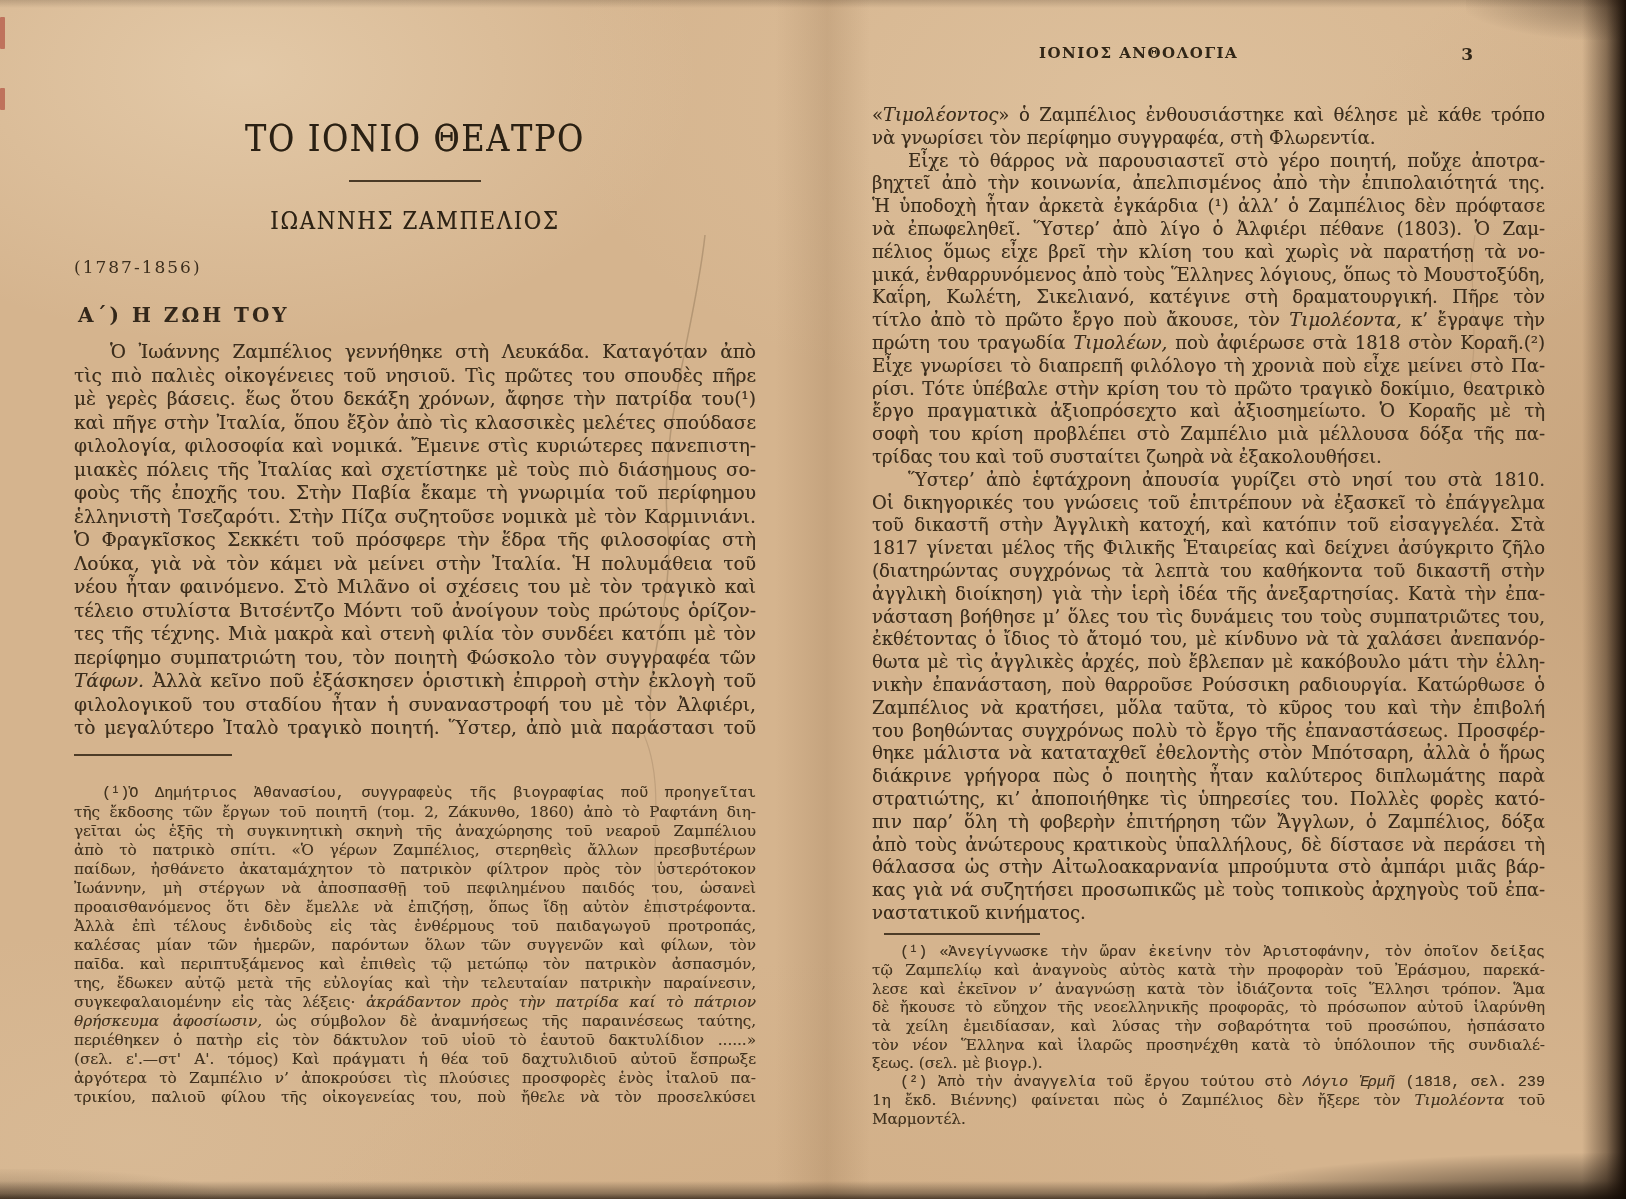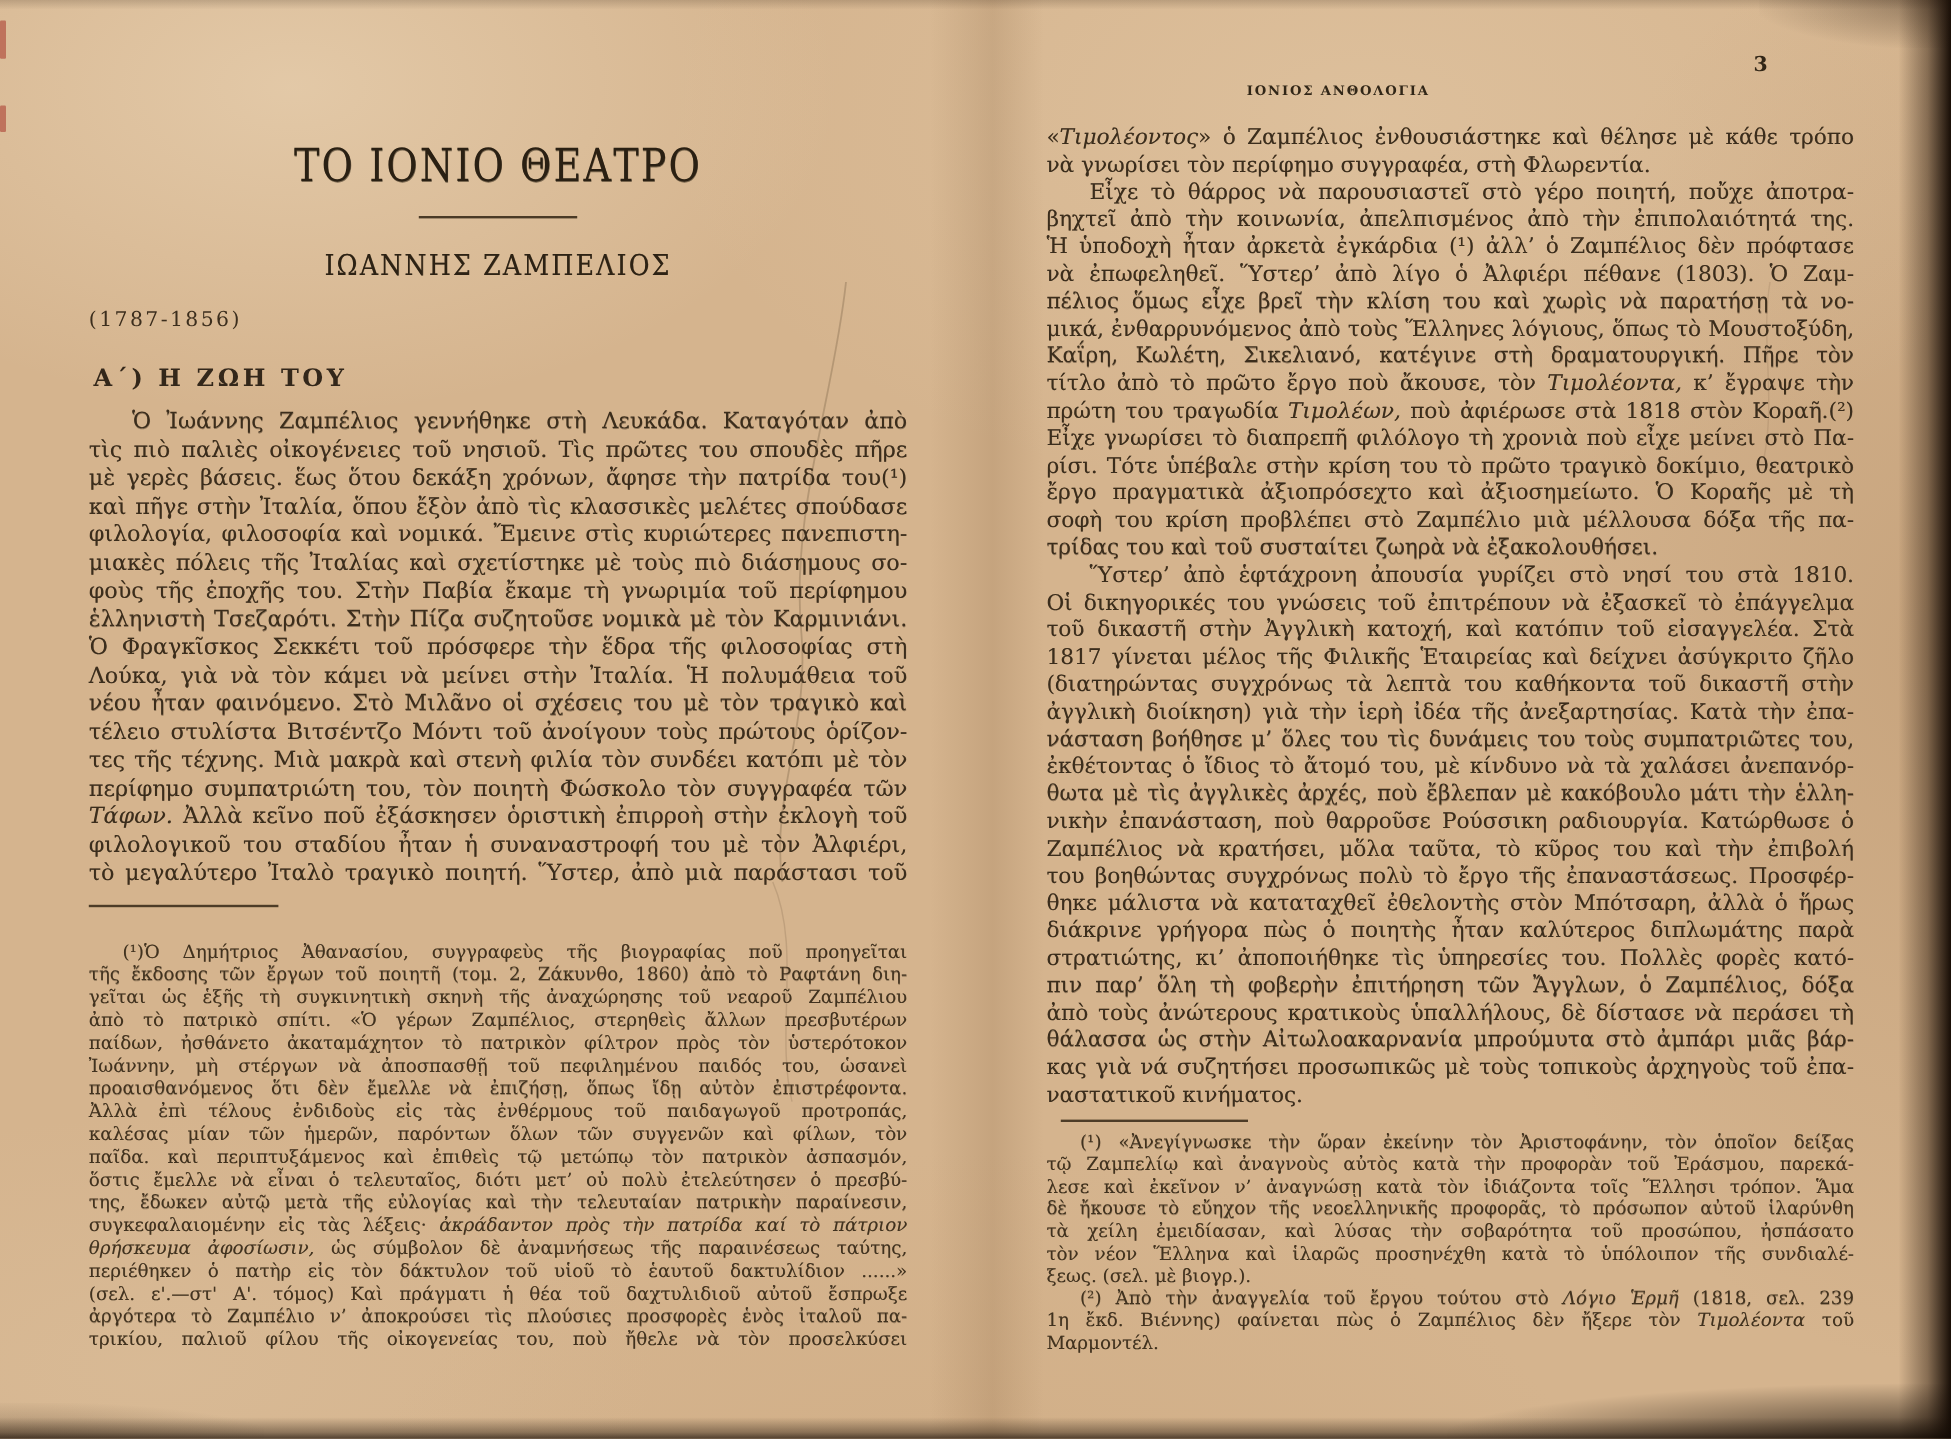--- a/index.html
+++ b/index.html
@@ -37,33 +37,33 @@
     margin:24px 4px 0;font-size:20px;line-height:26px;font-weight:bold;
     letter-spacing:3px;color:#33271a;
   }
 
   .bodytext{text-shadow:.2px .2px .3px rgba(59,45,28,.45);}
   .body-left{margin-top:12px;font-size:18.5px;line-height:23.5px;}
   .body-right{margin-top:36px;font-size:18px;line-height:22.8px;}
   .tline{text-align:justify;text-align-last:justify;height:inherit;}
   .tline.endline{text-align-last:left;}
   .tline.indent{text-indent:36px;}
-  .footnotes .tline.indent{text-indent:28px;}
+  .footnotes .tline.indent{text-indent:28px;font-family:Liberation Mono, monospace;}
 
   .fn-rule{height:2px;background:#4d3c27;}
   .fn-rule-left{margin-top:14px;width:158px;}
   .fn-rule-right{margin-top:8px;margin-left:12px;width:156px;}
   .footnotes{color:#41321f;text-shadow:.2px .2px .3px rgba(65,50,31,.4);}
   .footnotes-left{margin-top:28px;font-size:15.2px;line-height:19px;}
   .footnotes-right{margin-top:8px;font-size:15.2px;line-height:18.6px;}
 
   .running-row{position:relative;margin-top:44px;height:24px;}
   .running-title{
-    position:absolute;left:167px;top:0;font-size:11px;font-weight:bold;
-    letter-spacing:1.5px;color:#312617;margin-top:25px;
+    position:absolute;left:167px;top:0;font-size:15px;font-weight:bold;
+    letter-spacing:1.5px;color:#312617;
   }
   .page-num{position:absolute;right:72px;top:0;font-size:17px;font-weight:bold;color:#312617;}
 
   
   .edge-right{position:absolute;right:0;top:0;width:44px;height:100%;
     background:linear-gradient(to right, rgba(26,16,8,0), rgba(40,24,12,.45) 55%, #170d06 100%);}
   .edge-bottom{position:absolute;left:0;right:0;bottom:0;height:18px;
     background:linear-gradient(to bottom, rgba(30,18,8,0), rgba(30,18,8,.4) 70%, rgba(22,12,5,.7));}
   .corner-br{position:absolute;right:0;bottom:0;width:420px;height:46px;
     background:radial-gradient(ellipse at 100% 100%, rgba(18,10,4,.75), transparent 72%);}
@@ -116,21 +116,20 @@
         <div class="tline indent">(¹)Ὁ Δημήτριος Ἀθανασίου, συγγραφεὺς τῆς βιογραφίας ποῦ προηγεῖται</div>
         <div class="tline">τῆς ἔκδοσης τῶν ἔργων τοῦ ποιητῆ (τομ. 2, Ζάκυνθο, 1860) ἀπὸ τὸ Ραφτάνη διη-</div>
         <div class="tline">γεῖται ὡς ἑξῆς τὴ συγκινητικὴ σκηνὴ τῆς ἀναχώρησης τοῦ νεαροῦ Ζαμπέλιου</div>
         <div class="tline">ἀπὸ τὸ πατρικὸ σπίτι. «Ὁ γέρων Ζαμπέλιος, στερηθεὶς ἄλλων πρεσβυτέρων</div>
         <div class="tline">παίδων, ἠσθάνετο ἀκαταμάχητον τὸ πατρικὸν φίλτρον πρὸς τὸν ὑστερότοκον</div>
         <div class="tline">Ἰωάννην, μὴ στέργων νὰ ἀποσπασθῇ τοῦ πεφιλημένου παιδός του, ὡσανεὶ</div>
         <div class="tline">προαισθανόμενος ὅτι δὲν ἔμελλε νὰ ἐπιζήσῃ, ὅπως ἴδῃ αὐτὸν ἐπιστρέφοντα.</div>
         <div class="tline">Ἀλλὰ ἐπὶ τέλους ἐνδιδοὺς εἰς τὰς ἐνθέρμους τοῦ παιδαγωγοῦ προτροπάς,</div>
         <div class="tline">καλέσας μίαν τῶν ἡμερῶν, παρόντων ὅλων τῶν συγγενῶν καὶ φίλων, τὸν</div>
         <div class="tline">παῖδα. καὶ περιπτυξάμενος καὶ ἐπιθεὶς τῷ μετώπῳ τὸν πατρικὸν ἀσπασμόν,</div>
-        <div class="tline">ὅστις ἔμελλε νὰ εἶναι ὁ τελευταῖος, διότι μετ’ οὐ πολὺ ἐτελεύτησεν ὁ πρεσβύ-</div>
         <div class="tline">της, ἔδωκεν αὐτῷ μετὰ τῆς εὐλογίας καὶ τὴν τελευταίαν πατρικὴν παραίνεσιν,</div>
         <div class="tline">συγκεφαλαιομένην εἰς τὰς λέξεις· <i>ἀκράδαντον πρὸς τὴν πατρίδα καί τὸ πάτριον</i></div>
         <div class="tline"><i>θρήσκευμα ἀφοσίωσιν,</i> ὡς σύμβολον δὲ ἀναμνήσεως τῆς παραινέσεως ταύτης,</div>
         <div class="tline">περιέθηκεν ὁ πατὴρ εἰς τὸν δάκτυλον τοῦ υἱοῦ τὸ ἑαυτοῦ δακτυλίδιον ......»</div>
         <div class="tline">(σελ. ε'.—στ' Α'. τόμος) Καὶ πράγματι ἡ θέα τοῦ δαχτυλιδιοῦ αὐτοῦ ἔσπρωξε</div>
         <div class="tline">ἀργότερα τὸ Ζαμπέλιο ν’ ἀποκρούσει τὶς πλούσιες προσφορὲς ἑνὸς ἰταλοῦ πα-</div>
         <div class="tline">τρικίου, παλιοῦ φίλου τῆς οἰκογενείας του, ποὺ ἤθελε νὰ τὸν προσελκύσει</div>
       </div>
   </div>
 

